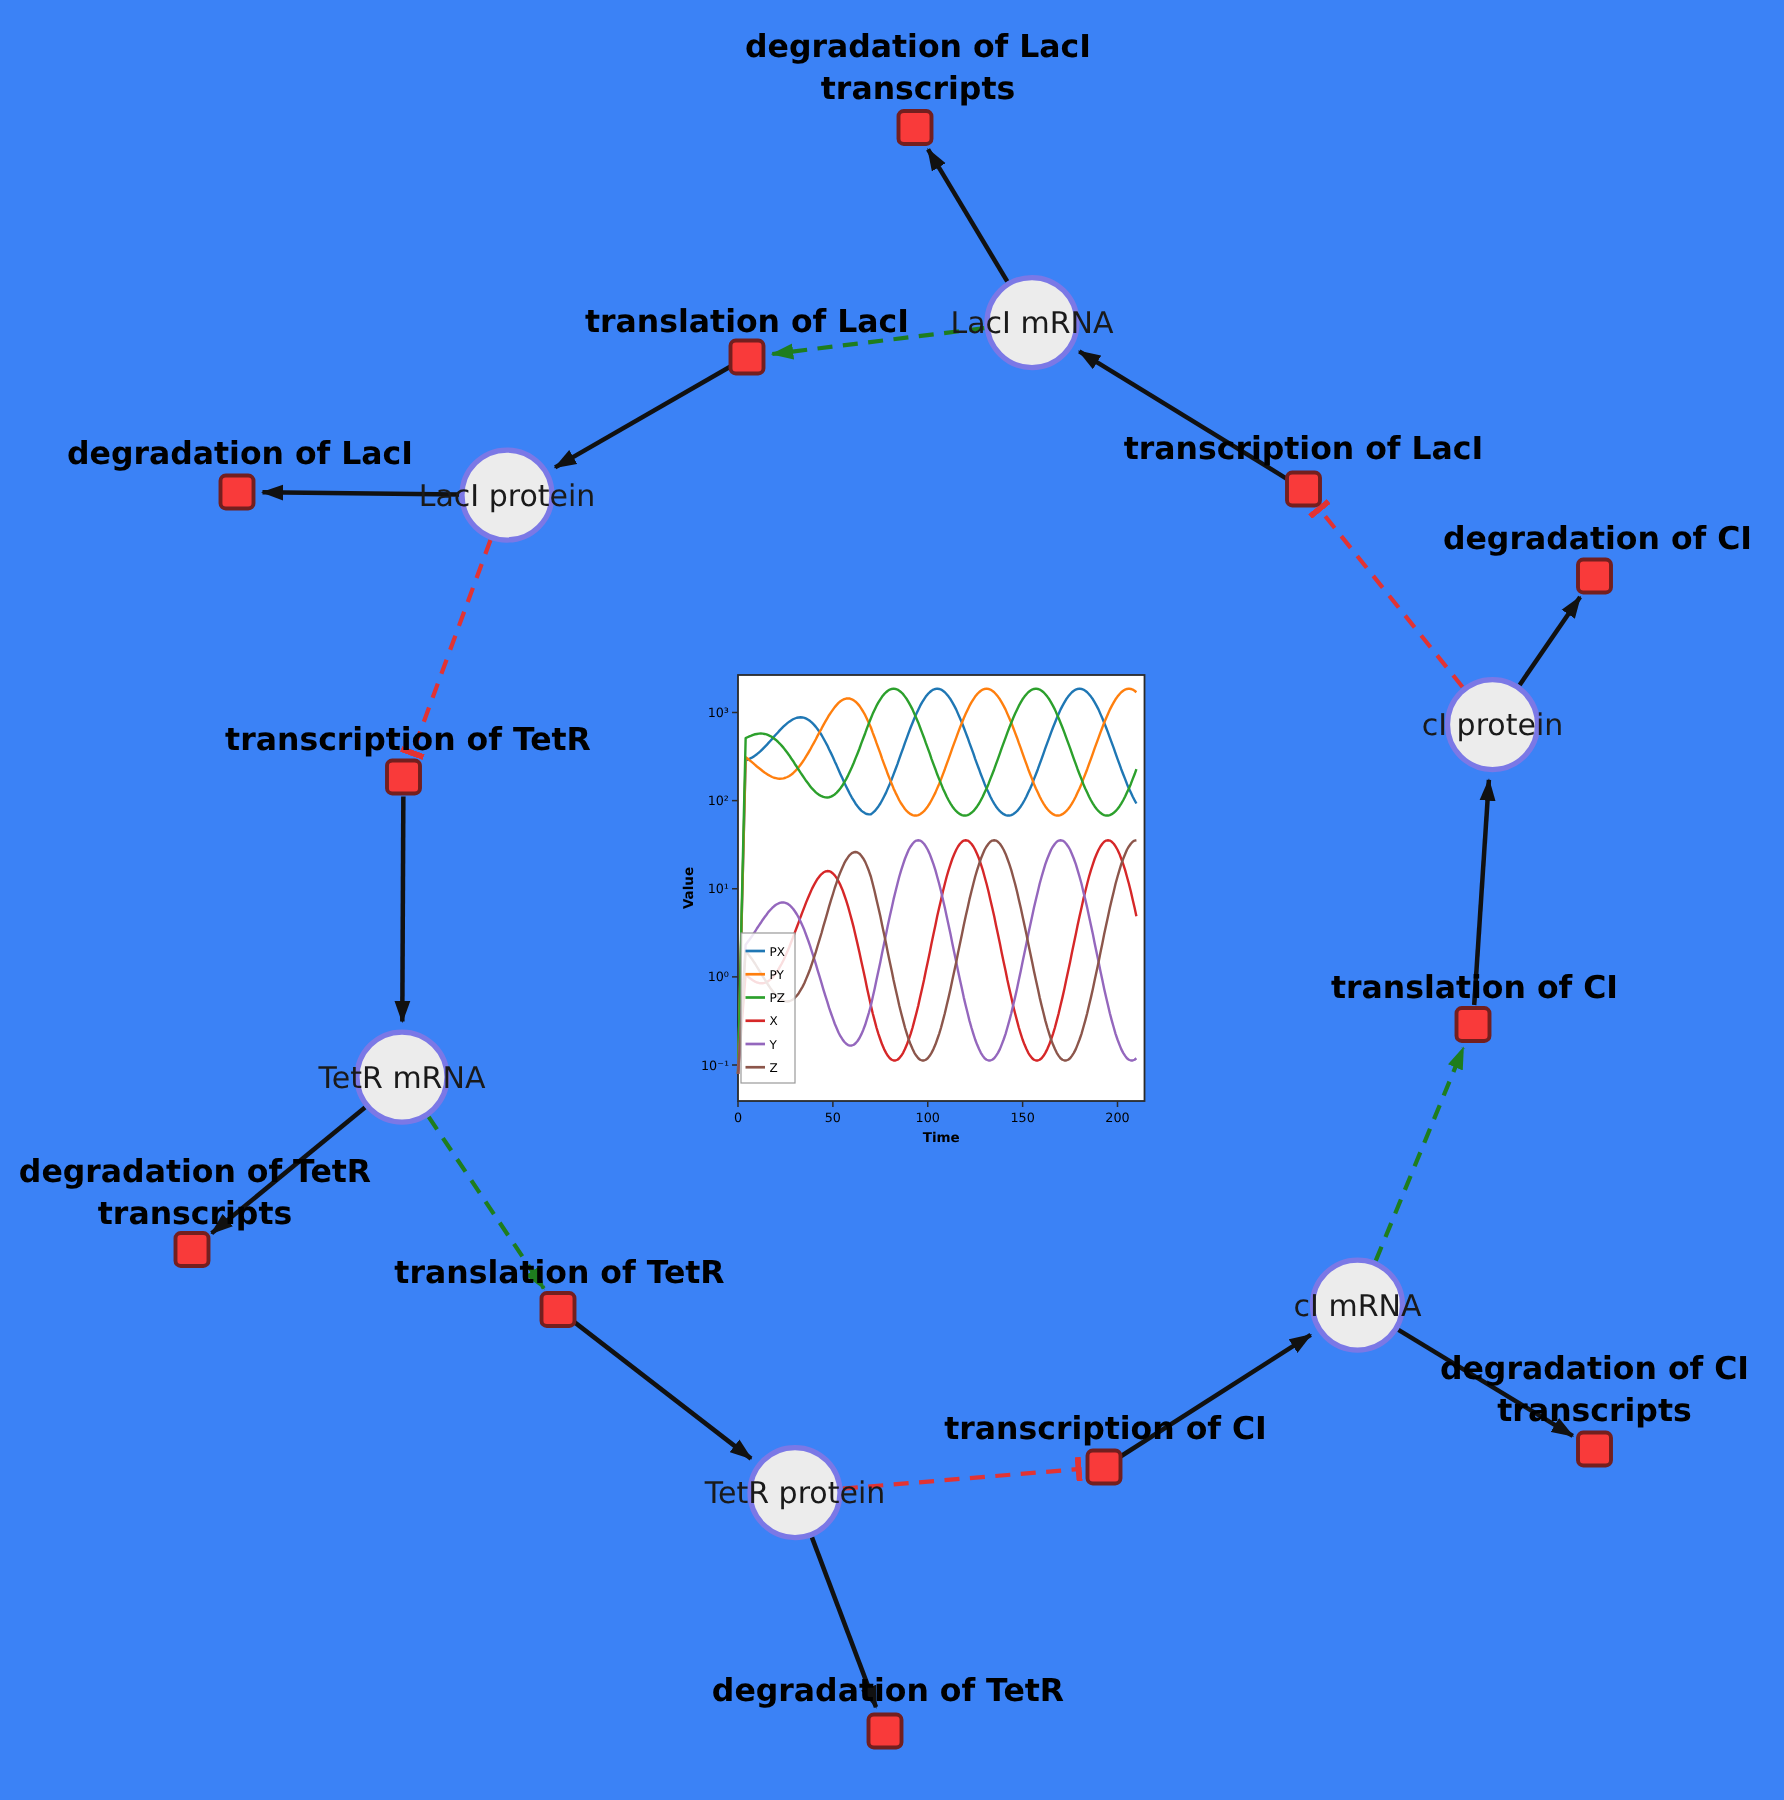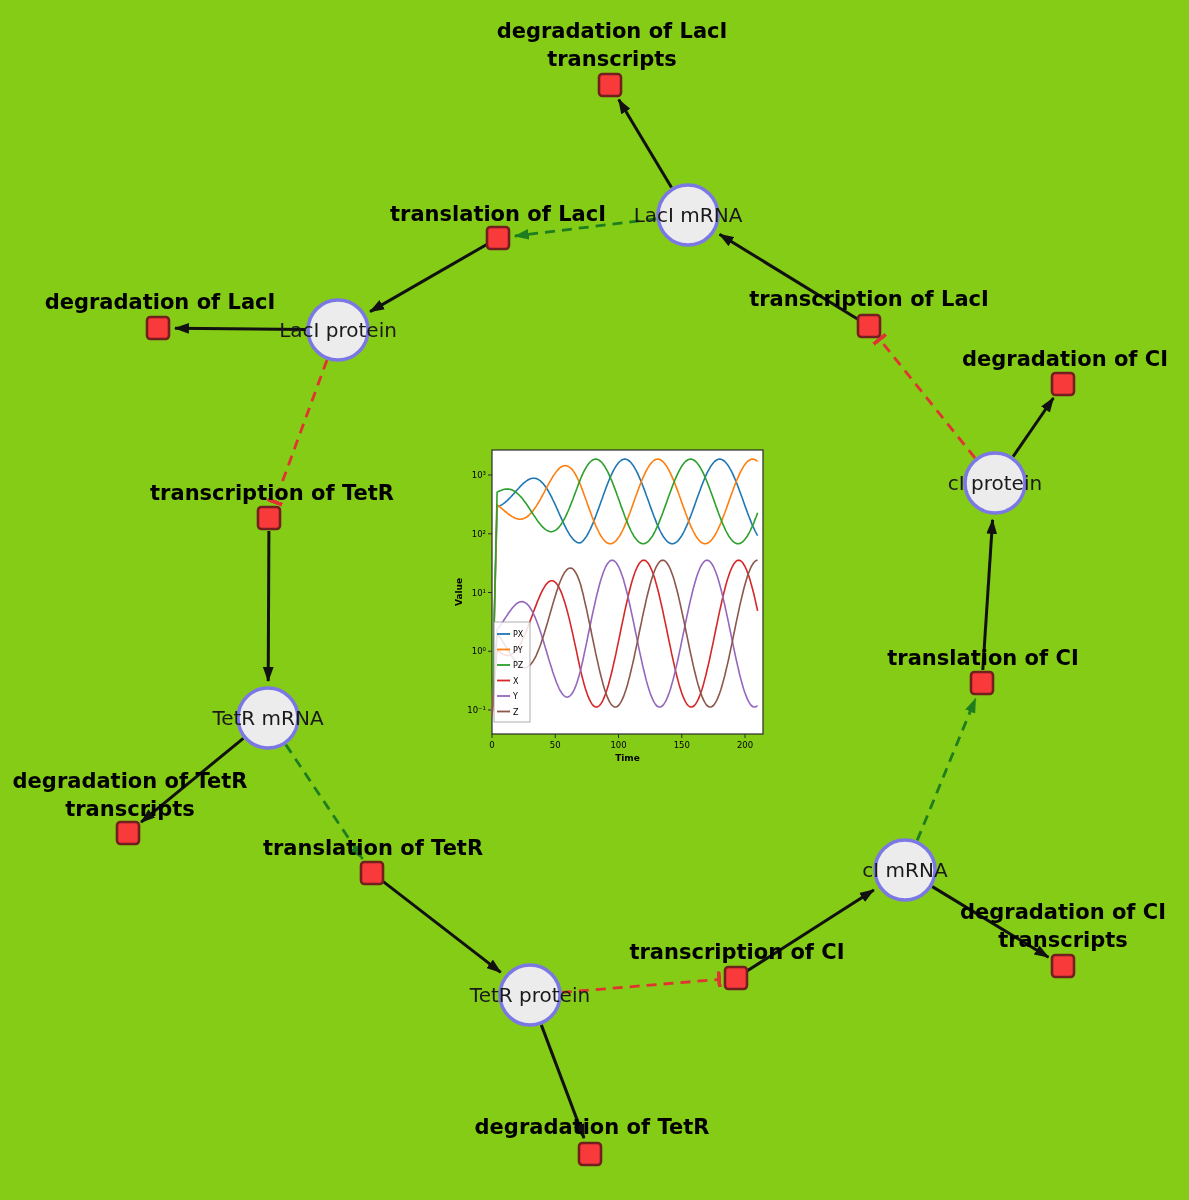--- a/index.html
+++ b/index.html
@@ -1,19 +1,19 @@
 <!DOCTYPE html>
 <html><head>
 <meta charset="utf-8">
 <style>
   html,body{margin:0;padding:0;background:#ffffff;}
   .stage{
     position:relative;
     width:1189px;height:1200px;
-    background:#84cc16;
+    background:#3b82f6;
     overflow:hidden;
     font-family:"DejaVu Sans", sans-serif;
   }
   svg{font-family:"DejaVu Sans", sans-serif;}
   #inset{position:absolute;left:452px;top:438px;}
 </style>
 </head>
 <body>
 
 <div class="stage">

